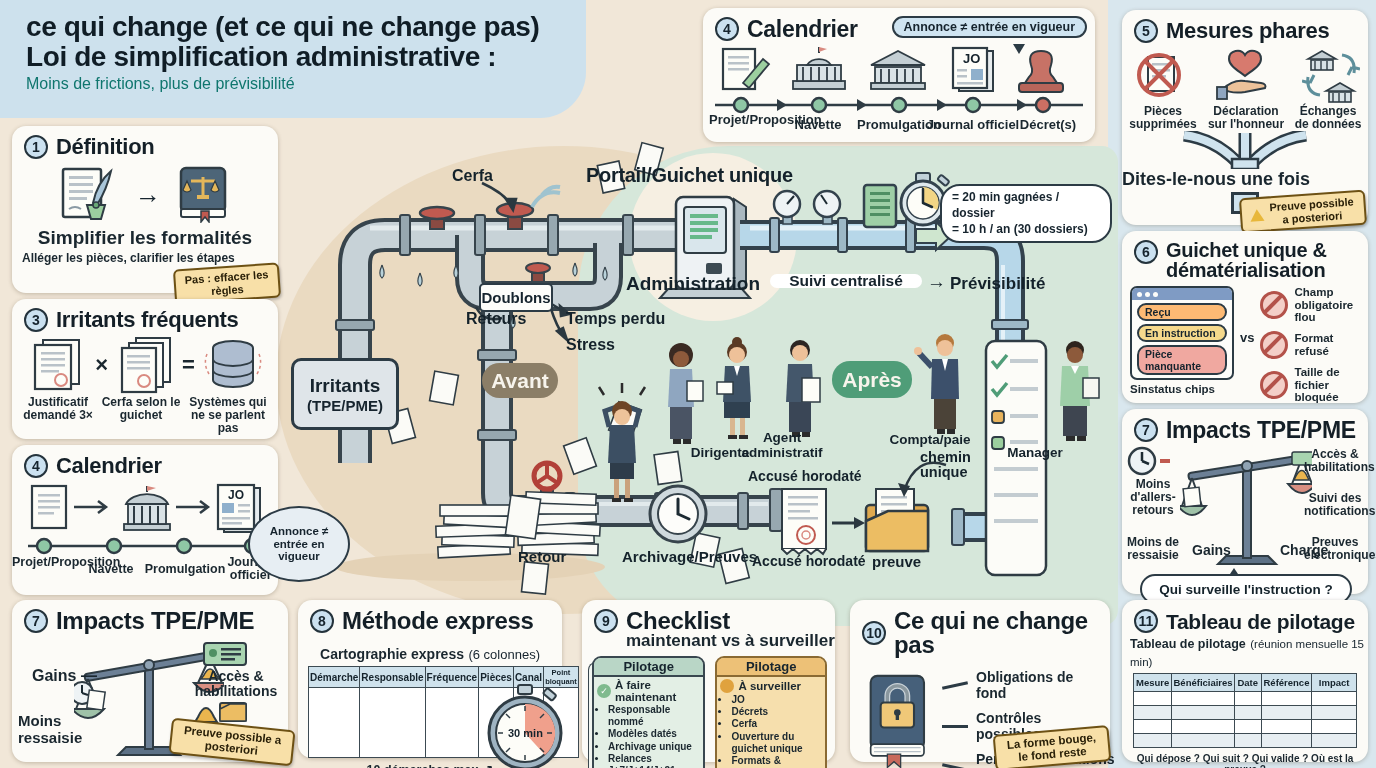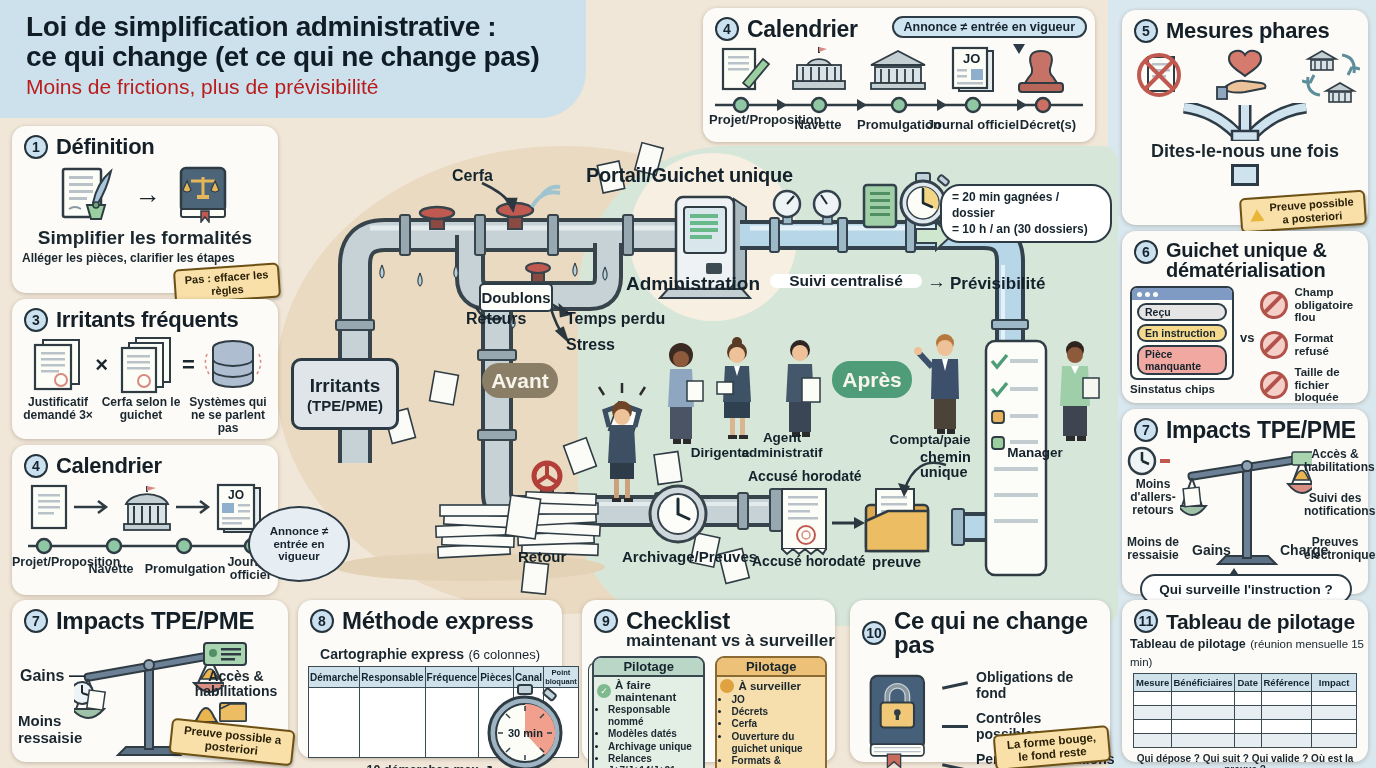--- a/index.html
+++ b/index.html
@@ -5,21 +5,21 @@
   html,body{margin:0;padding:0;}
   body{font-family:"Liberation Sans",sans-serif;background:#f1e7d8;}
   .page{position:relative;width:1376px;height:768px;overflow:hidden;background:#f1e7d8;color:#16242e;}
   .abs{position:absolute;}
   
   .band-right{left:1108px;top:0;width:268px;height:768px;background:#d9e7ee;}
   .blob-green{left:578px;top:146px;width:540px;height:480px;background:#d6e7da;border-radius:150px 16px 16px 110px;}
   .ellipse-beige{left:276px;top:146px;width:575px;height:468px;background:#eadac1;border-radius:50%;}
   .header{left:0;top:0;width:586px;height:118px;background:#cde1ed;border-radius:0 0 46px 0;padding:12px 24px 0 26px;box-sizing:border-box;z-index:5;}
   .h-title{font-weight:700;font-size:28px;line-height:1.08;letter-spacing:-.4px;color:#101d26;}
-  .h-sub{font-weight:400;font-size:21px;margin-top:3px;color:#b91c1c;}
+  .h-sub{font-weight:400;font-size:16px;margin-top:3px;color:#0f766e;}
   
   .card{position:absolute;background:#fcfbf7;border-radius:14px;box-shadow:0 1px 4px rgba(70,55,30,.28);z-index:6;box-sizing:border-box;}
   .chead{display:flex;align-items:center;gap:8px;padding:9px 12px 2px 12px;}
   .badge{flex:0 0 auto;min-width:24px;height:24px;border:2px solid #24333c;border-radius:50%;background:#cbe1f0;font-weight:700;font-size:14px;display:flex;align-items:center;justify-content:center;box-sizing:border-box;padding:0 2px;}
   .ctitle{font-weight:700;font-size:21px;letter-spacing:-.3px;line-height:1.0;color:#141f27;}
   .lbl{font-weight:700;color:#1a272f;}
   .sticky{position:absolute;background:#f8e0a8;border:2px solid #6d5114;border-radius:6px;padding:3px 8px;font-weight:700;font-size:11px;color:#2a2008;text-align:center;line-height:1.15;box-shadow:1px 2px 3px rgba(0,0,0,.25);z-index:8;}
   .clabel{position:absolute;font-weight:700;color:#14222b;z-index:7;line-height:1.1;}
   .pillA{position:absolute;border-radius:18px;color:#f7f4ec;font-weight:700;display:flex;align-items:center;justify-content:center;z-index:7;}
   .wpill{position:absolute;background:#fff;border-radius:14px;font-weight:700;display:flex;align-items:center;justify-content:center;color:#15232c;z-index:7;}
@@ -44,22 +44,22 @@
 </head>
 <body>
 
 <div class="page">
 
   <div class="abs band-right" style="z-index:1"></div>
   <div class="abs ellipse-beige" style="z-index:2"></div>
   <div class="abs blob-green" style="z-index:2"></div>
 
   <div class="abs header">
+    <div class="h-title">ce qui change (et ce qui ne change pas)</div>
     <div class="h-title">Loi de simplification administrative :</div>
-    <div class="h-title">ce qui change (et ce qui ne change pas)</div>
     <div class="h-sub">Moins de frictions, plus de prévisibilité</div>
   </div>
 
   <svg class="abs" style="left:270px;top:115px;z-index:3;pointer-events:none" width="856" height="500" viewBox="0 0 856 500">
 
     <circle cx="443" cy="122" r="84" fill="#f6efe2"></circle>
     <ellipse cx="200" cy="452" rx="135" ry="14" fill="#e4d2b6"></ellipse>
 
     <g>
       <path d="M85 348 L85 150 Q85 120 115 120 L448 120" fill="none" stroke="#37444c" stroke-width="34" stroke-linejoin="round"></path>
@@ -527,21 +527,21 @@
         <path d="M14 44 L2 74 M14 44 L26 74" stroke="#2f3c44" stroke-width="2"></path>
         <path d="M-2 74 Q14 92 30 74 Z" fill="#9fc2a8" stroke="#2f3c44" stroke-width="2"></path>
         <circle cx="8" cy="58" r="11" fill="#eef3f5" stroke="#2f3c44" stroke-width="2"></circle>
         <path d="M8 58 L8 50 M8 58 L14 60" stroke="#1c2a32" stroke-width="2"></path>
         <rect x="14" y="56" width="16" height="18" transform="rotate(8 22 65)" fill="#fdfdf8" stroke="#2f3c44" stroke-width="1.5"></rect>
 
         <path d="M136 22 L124 48 M136 22 L148 48" stroke="#2f3c44" stroke-width="2"></path>
         <path d="M120 48 Q136 66 152 48 Z" fill="#d98f82" stroke="#2f3c44" stroke-width="2"></path>
         <path d="M130 40 q6 -12 12 0 l3 4 h-18 Z" fill="#eab54e" stroke="#2f3c44" stroke-width="1.5"></path>
       </svg>
-      <div class="lbl abs" style="left:8px;top:32px;font-size:16px">Gains —</div>
+      <div class="lbl abs" style="left:20px;top:32px;font-size:16px">Gains —</div>
       <div class="lbl abs" style="left:6px;top:78px;width:66px;font-size:15px;line-height:1.1">Moins ressaisie</div>
       <svg class="abs" style="left:190px;top:6px" width="46" height="26" viewBox="0 0 46 26">
         <rect x="2" y="2" width="42" height="22" rx="3" fill="#a8d4b0" stroke="#2f3c44" stroke-width="2"></rect>
         <circle cx="11" cy="12" r="4" fill="#4f8f63"></circle>
           <rect x="19" y="7" width="20" height="2.5" fill="#2f3c44"></rect>
           <rect x="19" y="12" width="20" height="2.5" fill="#2f3c44"></rect>
           <rect x="19" y="17" width="14" height="2.5" fill="#2f3c44"></rect>
       </svg>
       <div class="lbl abs" style="left:178px;top:34px;width:92px;text-align:center;font-size:14px;line-height:1.1">Accès &amp; habilitations</div>
       <svg class="abs" style="left:176px;top:60px" width="62" height="30" viewBox="0 0 62 30">
@@ -677,26 +677,31 @@
           <g stroke="#2f3c44" stroke-width="1.4">
               <line x1="31" y1="46" x2="31" y2="55"></line>
               <line x1="37" y1="46" x2="37" y2="55"></line>
               <line x1="43" y1="46" x2="43" y2="55"></line>
             </g>
         </g>
         <path d="M40 8 q14 2 12 18 M50 20 l-4 8 M50 20 l8 2" stroke="#5d8f9b" stroke-width="3" fill="none"></path>
         <path d="M18 48 q-14 -2 -12 -18 M8 36 l4 -8 M8 36 l-8 -2" stroke="#5d8f9b" stroke-width="3" fill="none"></path>
       </svg>
     </div>
+    <div style="display:flex;justify-content:space-between;padding:2px 4px 0 4px">
+      <div class="lbl" style="width:74px;text-align:center;font-size:12px;line-height:1.1">Pièces supprimées</div>
+      <div class="lbl" style="width:82px;text-align:center;font-size:12px;line-height:1.1">Déclaration sur l'honneur</div>
+      <div class="lbl" style="width:72px;text-align:center;font-size:12px;line-height:1.1">Échanges de données</div>
+    </div>
     <svg style="display:block;margin:0 auto" width="150" height="38" viewBox="0 0 150 38">
       <path d="M14 4 Q44 8 66 30 M75 2 L75 30 M136 4 Q106 8 84 30" stroke="#2c3b45" stroke-width="13" fill="none"></path>
       <path d="M14 4 Q44 8 66 30 M75 2 L75 30 M136 4 Q106 8 84 30" stroke="#cfe3ee" stroke-width="8" fill="none"></path>
       <rect x="62" y="28" width="26" height="10" fill="#cfe3ee" stroke="#2c3b45" stroke-width="2.5"></rect>
     </svg>
-    <div class="lbl" style="text-align:center;font-size:18px">Dites-le-nous une fois</div>
+    <div class="lbl" style="text-align:left;font-size:18px">Dites-le-nous une fois</div>
     <div style="width:22px;height:16px;margin:2px auto 0;background:#cfe3ee;border:3px solid #2c3b45"></div>
     <div class="sticky" style="right:2px;bottom:-4px;transform:rotate(-4deg);display:flex;align-items:center">
       <span class="tri"></span>
       <span style="width:88px">Preuve possible a posteriori</span>
     </div>
   </div>
 
   <div class="card" style="left:1122px;top:231px;width:246px;height:172px">
     <div class="chead" style="align-items:flex-start">
       <span class="badge">6</span>
@@ -706,21 +711,21 @@
       </span>
     </div>
     <div style="display:flex;gap:6px;padding:4px 6px 0 8px;align-items:flex-start">
       <div style="width:104px">
         <div style="border:2.5px solid #2c3b45;border-radius:7px;overflow:hidden;background:#fdfdfa">
           <div style="background:#7f9bc4;height:12px;display:flex;align-items:center;gap:3px;padding-left:5px">
             <span style="width:5px;height:5px;border-radius:50%;background:#fdfdfa;display:inline-block"></span>
             <span style="width:5px;height:5px;border-radius:50%;background:#fdfdfa;display:inline-block"></span>
             <span style="width:5px;height:5px;border-radius:50%;background:#fdfdfa;display:inline-block"></span>
           </div>
-          <div class="chip" style="background:#e5e5e5">Reçu</div>
+          <div class="chip" style="background:#fdba74">Reçu</div>
           <div class="chip" style="background:#f5d98c">En instruction</div>
           <div class="chip" style="background:#f0a8a0">Pièce manquante</div>
         </div>
         <div class="lbl" style="text-align:left;font-size:11.5px;margin-top:3px">Sinstatus chips</div>
       </div>
       <div class="lbl" style="font-size:13px;margin-top:44px">vs</div>
       <div style="display:flex;flex-direction:column;gap:7px;flex:1">
         <div style="display:flex;align-items:center;gap:6px">
           <span class="prohib"></span>
           <span class="lbl" style="font-size:11.5px;line-height:1.1">Champ obligatoire flou</span>

